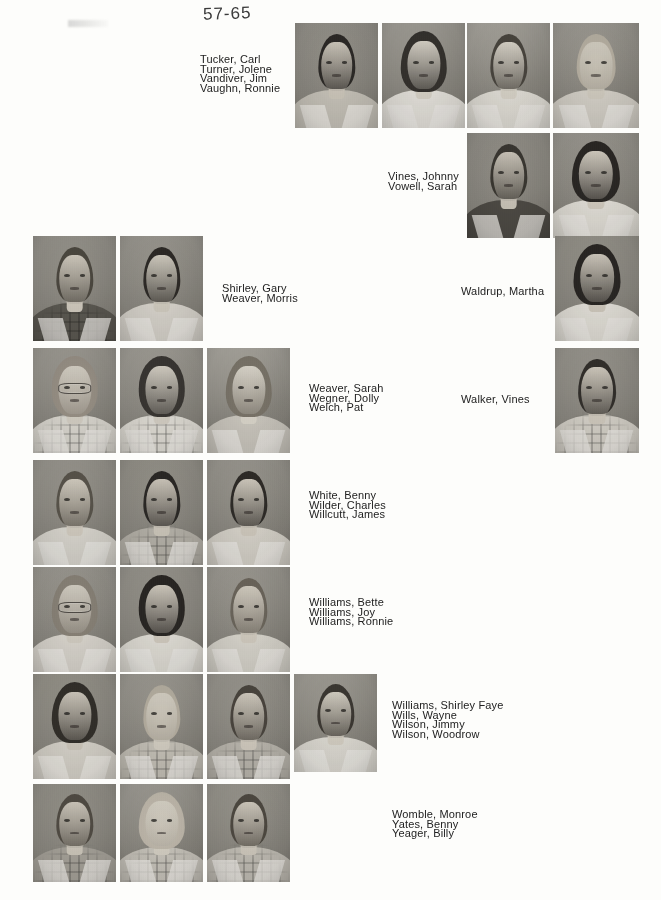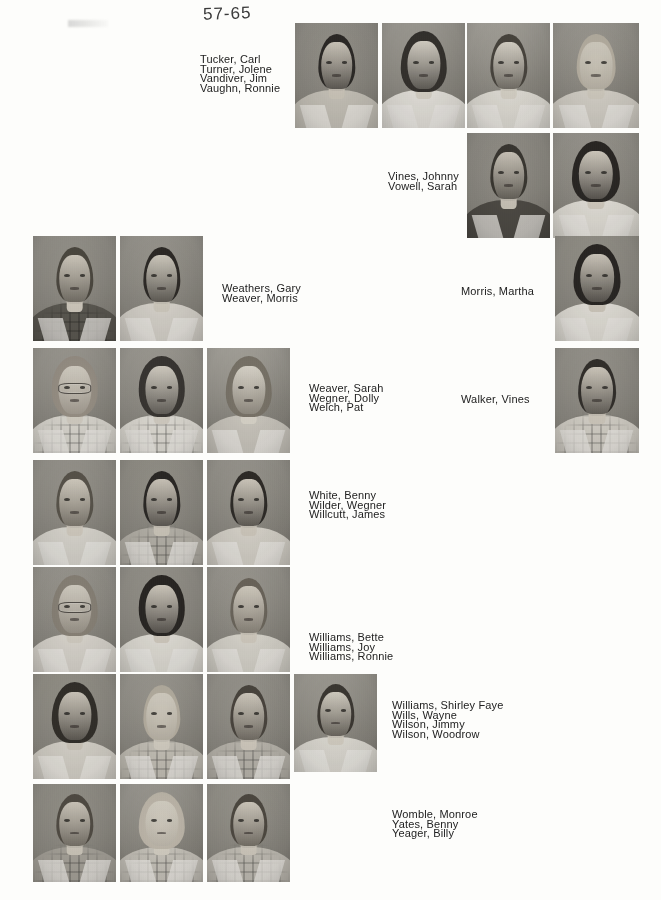--- a/index.html
+++ b/index.html
@@ -540,31 +540,31 @@
         <div class="grain"></div>
       </div>
     </div>
   <div id="caption-layer">
       <div class="caption" style="left: 200px; top: 55px;">Tucker, Carl
 Turner, Jolene
 Vandiver, Jim
 Vaughn, Ronnie</div>
       <div class="caption" style="left: 388px; top: 172px;">Vines, Johnny
 Vowell, Sarah</div>
-      <div class="caption" style="left: 222px; top: 284px;">Weathers, Gary
+      <div class="caption" style="left: 222px; top: 284px;">Shirley, Gary
 Weaver, Morris</div>
-      <div class="caption" style="left: 461px; top: 287px;">Morris, Martha</div>
+      <div class="caption" style="left: 461px; top: 287px;">Waldrup, Martha</div>
       <div class="caption" style="left: 309px; top: 384px;">Weaver, Sarah
 Wegner, Dolly
 Welch, Pat</div>
       <div class="caption" style="left: 461px; top: 395px;">Walker, Vines</div>
       <div class="caption" style="left: 309px; top: 491px;">White, Benny
-Wilder, Wegner
+Wilder, Charles
 Willcutt, James</div>
-      <div class="caption" style="left: 309px; top: 598px; margin-top: 35px;">Williams, Bette
+      <div class="caption" style="left: 309px; top: 598px;">Williams, Bette
 Williams, Joy
 Williams, Ronnie</div>
       <div class="caption" style="left: 392px; top: 701px;">Williams, Shirley Faye
 Wills, Wayne
 Wilson, Jimmy
 Wilson, Woodrow</div>
       <div class="caption" style="left: 392px; top: 810px;">Womble, Monroe
 Yates, Benny
 Yeager, Billy</div>
     </div>

